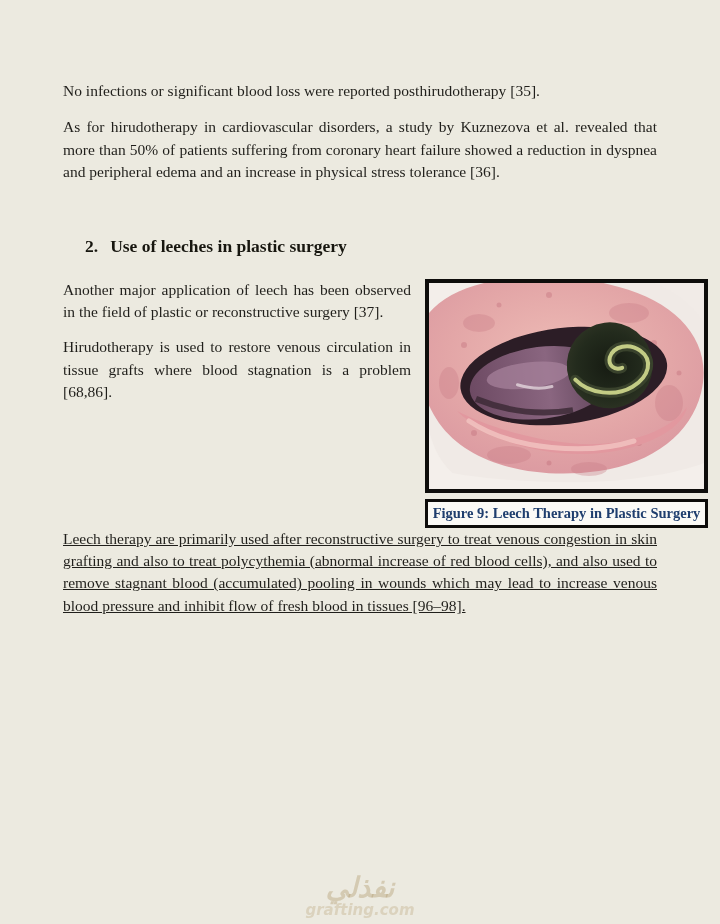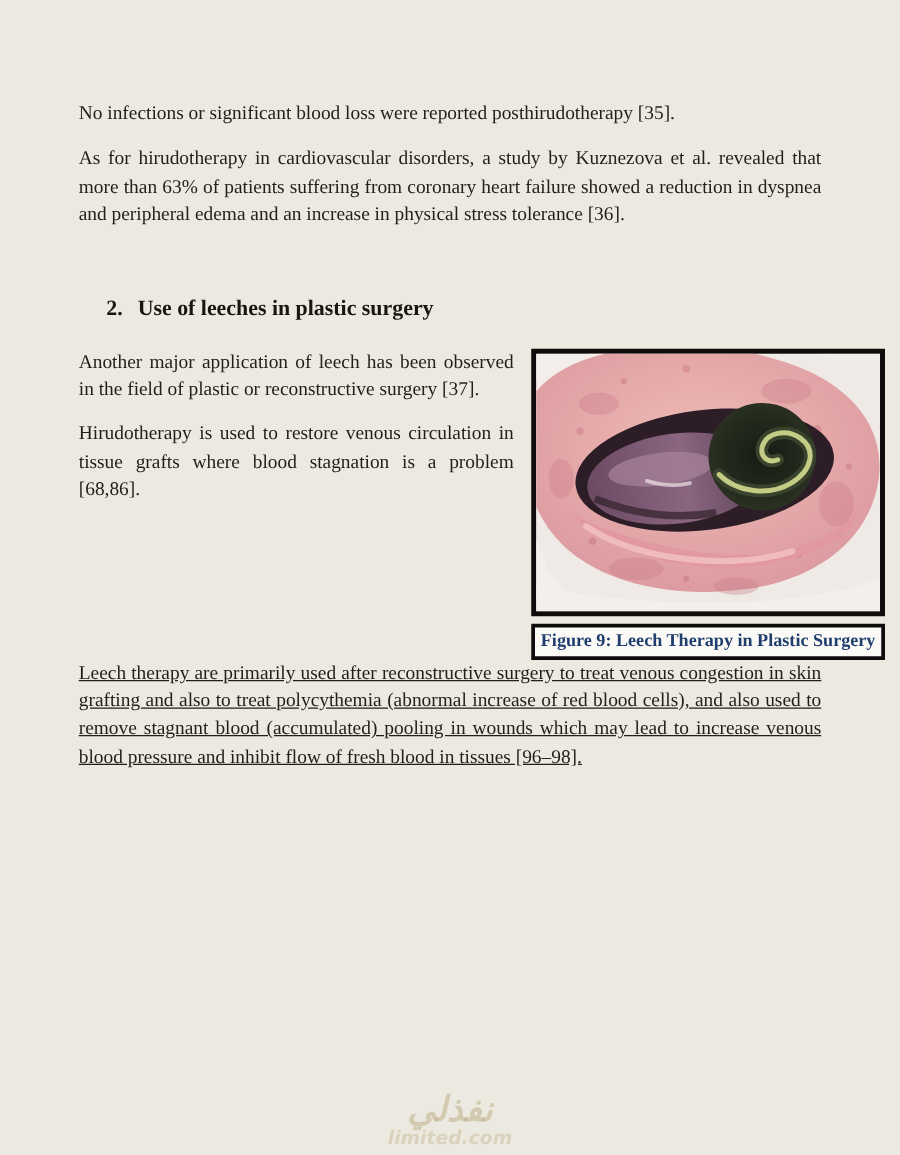--- a/index.html
+++ b/index.html
@@ -93,21 +93,21 @@
 </style>
 </head>
 <body>
 
 <div class="page">
   <div class="content">
 
 
     <p class="body-par">No infections or significant blood loss were reported posthirudotherapy [35].</p>
 
-    <p class="body-par">As for hirudotherapy in cardiovascular disorders, a study by Kuznezova et al. revealed that more than 63% of patients suffering from coronary heart failure showed a reduction in dyspnea and peripheral edema and an increase in physical stress tolerance [36].</p>
+    <p class="body-par">As for hirudotherapy in cardiovascular disorders, a study by Kuznezova et al. revealed that more than 50% of patients suffering from coronary heart failure showed a reduction in dyspnea and peripheral edema and an increase in physical stress tolerance [36].</p>
 
 
     <h2 class="section-heading">
       <span>2.</span>
       <span>Use of leeches in plastic surgery</span>
     </h2>
 
     <div class="two-col">
       <div class="left-col">
         <p class="body-par">Another major application of leech has been observed in the field of plastic or reconstructive surgery [37].</p>
@@ -176,15 +176,15 @@
         <div class="figure-caption">Figure 9: Leech Therapy in Plastic Surgery</div>
       </div>
     </div>
 
     <p class="body-par closing">Leech therapy are primarily used after reconstructive surgery to treat venous congestion in skin grafting and also to treat polycythemia (abnormal increase of red blood cells), and also used to remove stagnant blood (accumulated) pooling in wounds which may lead to increase venous blood pressure and inhibit flow of fresh blood in tissues [96–98].</p>
 
   </div>
 
   <div class="watermark">
     <div class="wm-arabic">نفذلي</div>
-    <div class="wm-domain">limited.com</div>
+    <div class="wm-domain">grafting.com</div>
   </div>
 </div>
 
 </body></html>

